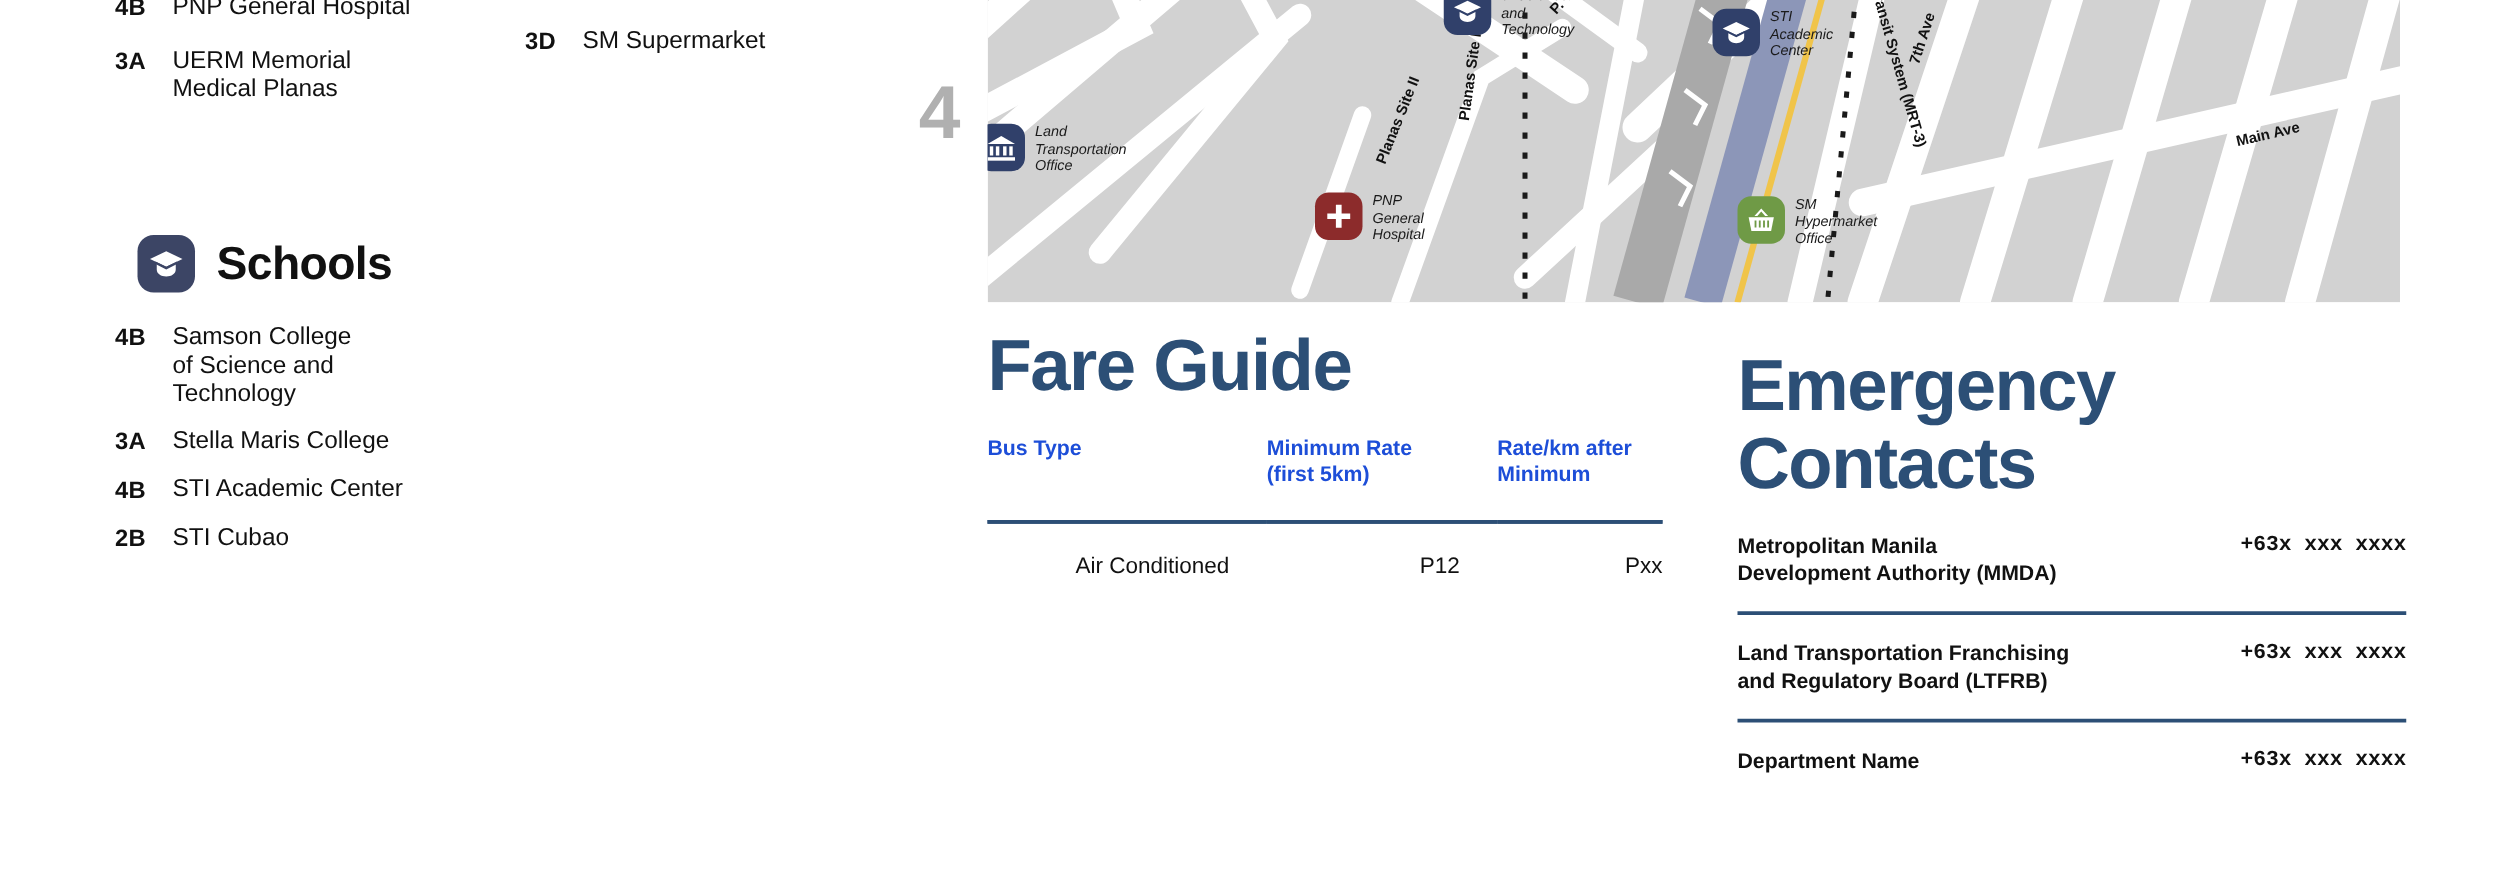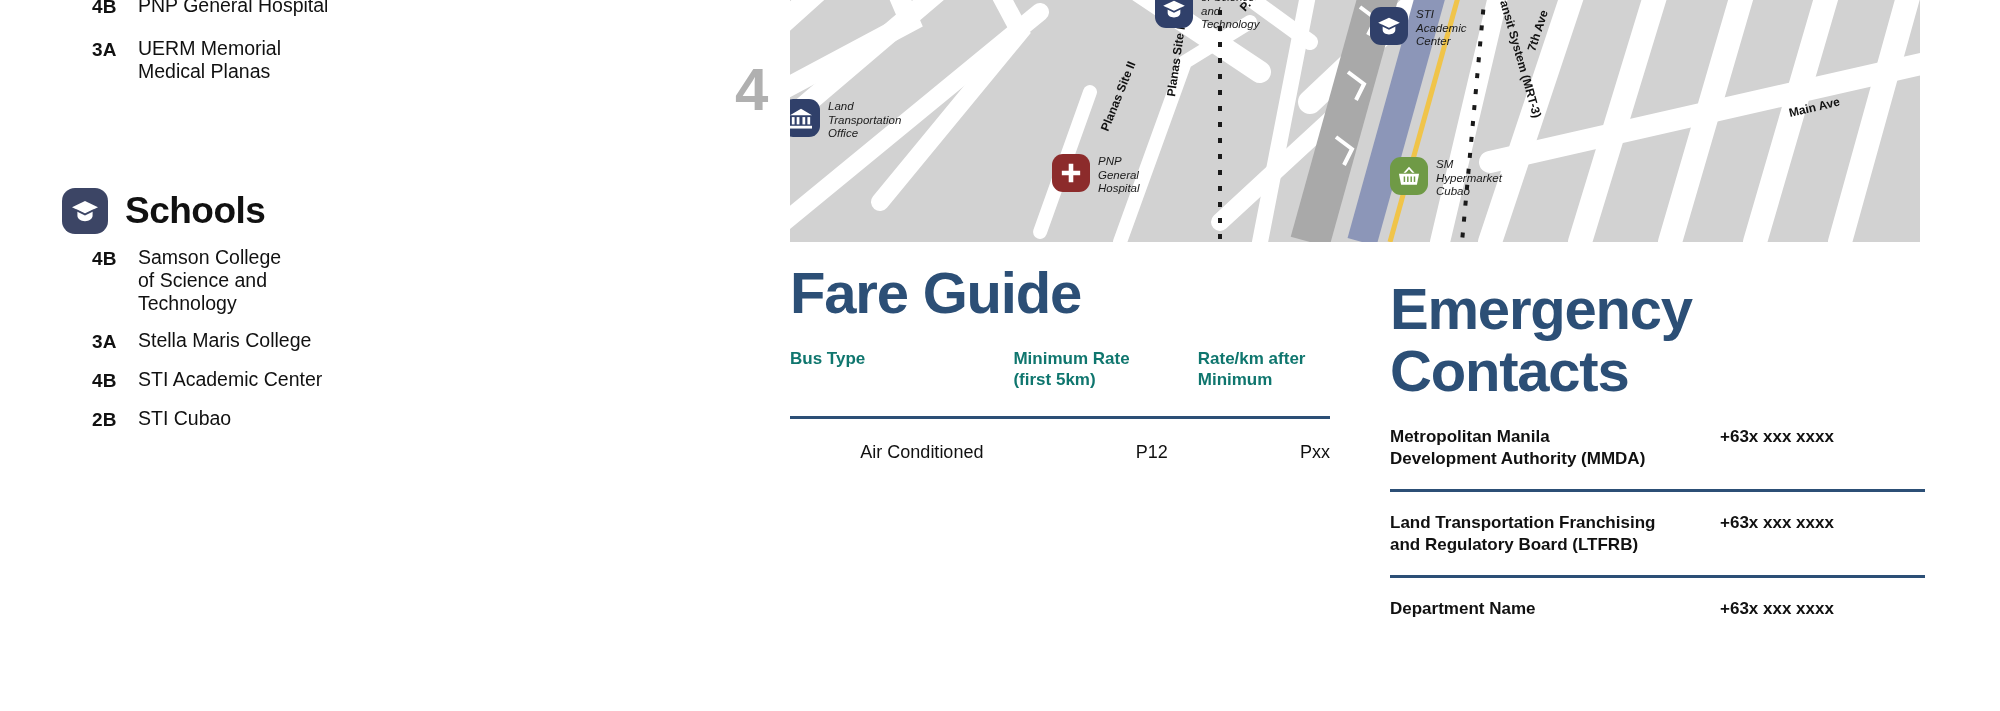--- a/index.html
+++ b/index.html
@@ -21,21 +21,21 @@
     width:46px;flex:0 0 46px;text-align:left;color:#111;
     letter-spacing:.2px;
   }
   .poi-label{
     font-size:19.5px;line-height:23px;color:#111;
     font-weight:400;
   }
 
   
   .section{position:absolute;left:62px;top:188px;width:300px;}
-  .section-head{display:flex;align-items:center;gap:17px;margin-bottom:12px;}
+  .section-head{display:flex;align-items:center;gap:17px;margin-bottom:24px;justify-content:center;}
   .sec-icon{
     width:46px;height:46px;border-radius:13px;background:#3c4565;
     display:flex;align-items:center;justify-content:center;flex:0 0 46px;
   }
   .sec-title{font-size:37px;font-weight:bold;letter-spacing:-.5px;color:#111;line-height:40px;}
   .section .poi-list{margin-left:30px;margin-top:4px;}
   .section .poi-row{margin-bottom:14px;}
 
   
   .page-no{
@@ -67,21 +67,21 @@
   .panel{position:absolute;}
   .panel-title{
     font-size:58px;font-weight:bold;color:#2c4f76;line-height:62px;
     letter-spacing:-1.2px;margin-bottom:24px;
   }
 
   .fare{left:790px;top:262px;width:540px;}
   .fare-table{width:100%;border-collapse:collapse;}
   .fare-table th{
     text-align:left;vertical-align:top;font-size:17px;font-weight:bold;
-    line-height:21px;color:#0f766e;padding:0 0 26px 0;
+    line-height:21px;color:#1d4ed8;padding:0 0 26px 0;
     border-bottom:3px solid #2c4f76;
   }
   .fare-table td{
     text-align:left;vertical-align:top;font-size:18px;font-weight:400;
     line-height:22px;color:#111;padding:22px 0 26px 0;
     border-bottom:3px solid #2c4f76;
   }
   .fare-table tr:last-child td{border-bottom:none;padding-bottom:0;text-align:right;}
   .fare-table th:nth-child(1),.fare-table td:nth-child(1){width:215px;padding-right:30px;}
   .fare-table th:nth-child(2),.fare-table td:nth-child(2){width:172px;padding-right:30px;}
@@ -89,21 +89,21 @@
 
   .emerg{left:1390px;top:278px;width:535px;}
   .em-table{width:100%;border-collapse:collapse;}
   .em-table td{
     vertical-align:top;font-size:17px;font-weight:bold;line-height:21.5px;
     color:#111;padding:20px 0 20px 0;border-bottom:3px solid #2c4f76;
   }
   .em-table tr:first-child td{padding-top:0;}
   .em-table tr:last-child td{border-bottom:none;padding-bottom:0;}
   .em-name{width:330px;padding-right:24px;}
-  .em-phone{text-align:left;white-space:nowrap;font-weight:400;font-size:17.5px;}
+  .em-phone{text-align:right;white-space:nowrap;font-weight:400;font-size:17.5px;font-family:Liberation Mono, monospace;}
 </style>
 </head>
 <body>
 
 <div class="page">
 
   <div class="poi-col poi-col-1">
     <div class="poi-row">
       <div class="poi-code">4B</div>
       <div class="poi-label">PNP General Hospital</div>
@@ -112,20 +112,24 @@
       <div class="poi-code">3A</div>
       <div class="poi-label" style="white-space:pre-line">UERM Memorial
 Medical Planas</div>
     </div>
   </div>
 
   <div class="poi-col poi-col-2">
     <div class="poi-row">
       <div class="poi-code"></div>
       <div class="poi-label">Cubao</div>
+    </div>
+    <div class="poi-row">
+      <div class="poi-code">3D</div>
+      <div class="poi-label">SM Supermarket</div>
     </div>
   </div>
 
   <div class="section">
     <div class="section-head">
       <div class="sec-icon">
         <svg width="28" height="24" viewBox="0 0 28 24" aria-hidden="true">
           <path d="M14 2 L27 8.2 L14 14.4 L1 8.2 Z" fill="#ffffff"></path>
           <path d="M6.4 11.2 L6.4 16.6 C6.4 20.0 9.8 22.2 14 22.2 C18.2 22.2 21.6 20.0 21.6 16.6 L21.6 11.2 L14 15.0 Z" fill="#ffffff"></path>
           <path d="M14 16.6 L5.4 12.2 L5.4 10.2 L14 14.4 L22.6 10.2 L22.6 12.2 Z" fill="#3c4565"></path>
@@ -282,21 +286,21 @@
           <path d="M2 9.5 h22 l-2.4 12 h-17.2 Z" fill="#fff"></path>
           <g stroke="#6f9a46" stroke-width="1.6">
               <path d="M8 12.5 v6"></path>
               <path d="M11.7 12.5 v6"></path>
               <path d="M15.4 12.5 v6"></path>
               <path d="M19 12.5 v6"></path>
             </g>
         </svg>
       </div>
       <div class="pin-label">SM Hypermarket
-Cubao</div>
+Office</div>
     </div>
   </div>
 
   <div class="panel fare">
     <div class="panel-title">Fare Guide</div>
     <table class="fare-table">
       <thead>
         <tr>
           <th style="white-space:pre-line">Bus Type</th>
           <th style="white-space:pre-line">Minimum Rate

